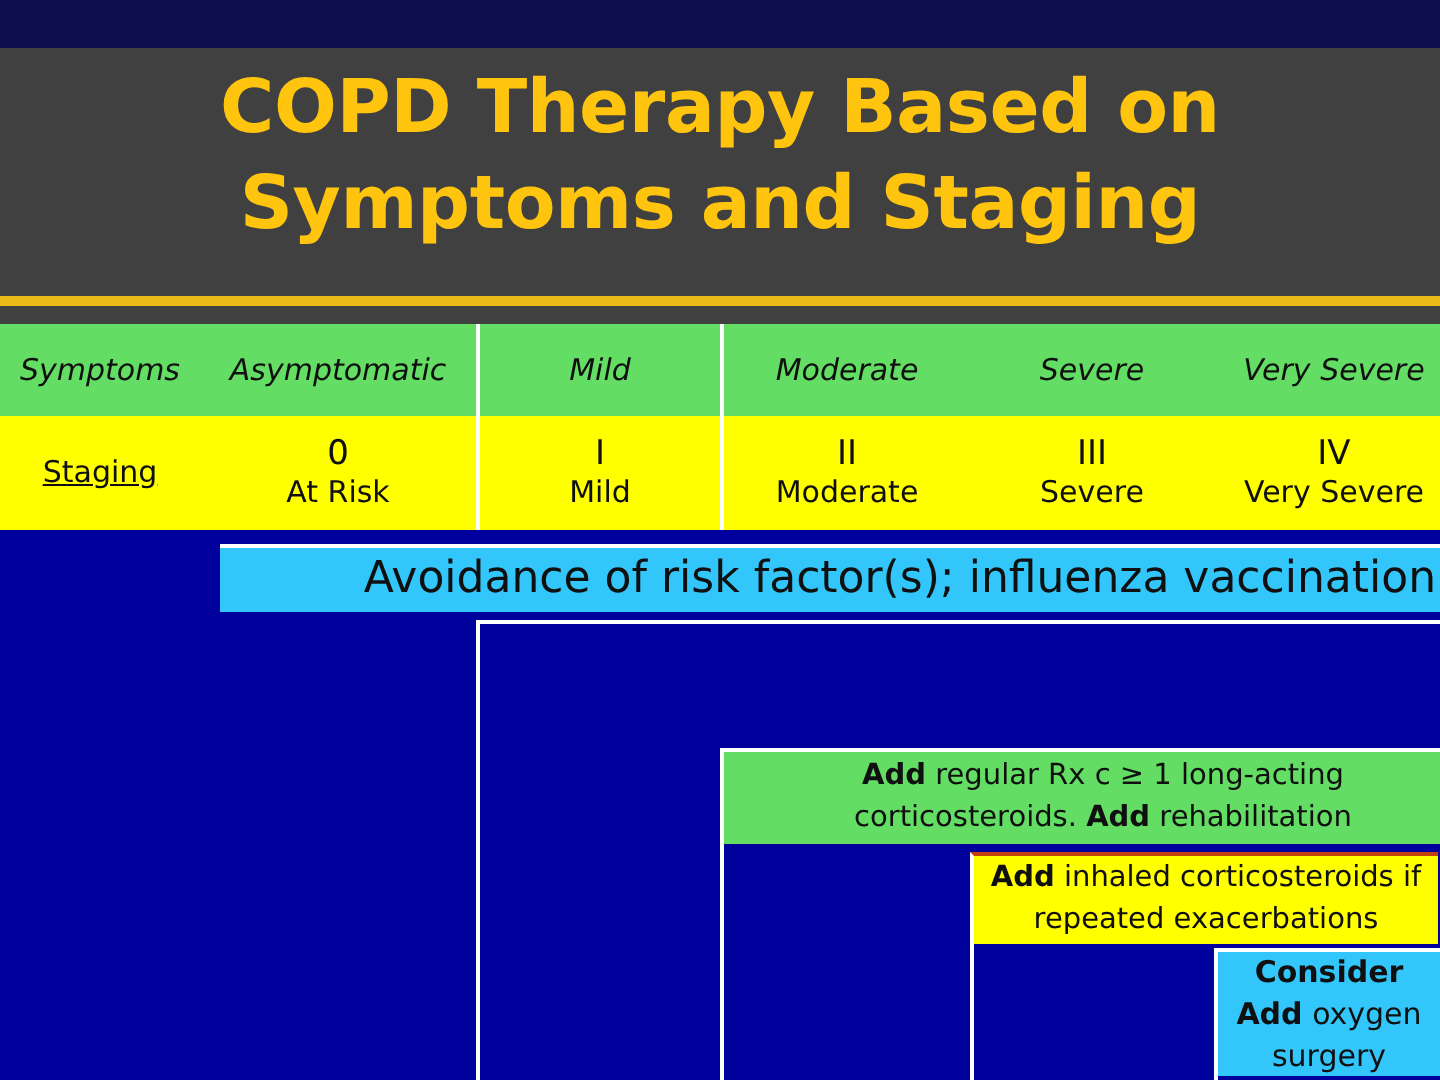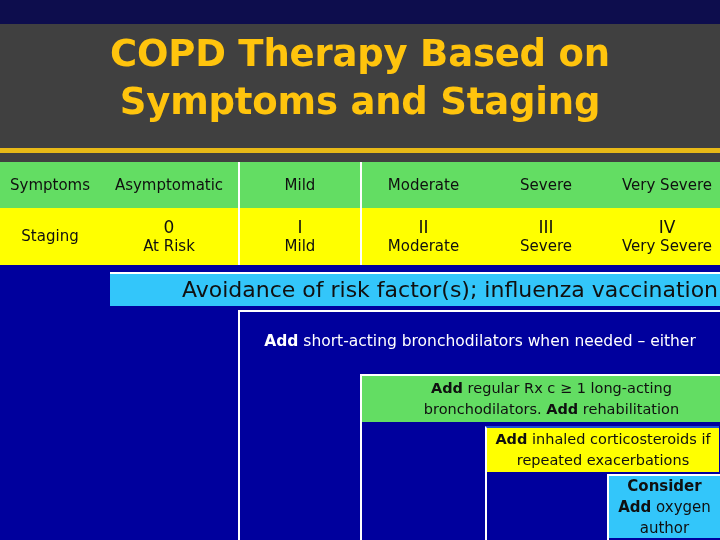--- a/index.html
+++ b/index.html
@@ -56,20 +56,21 @@
   }
 
   
   #header-row {
     position: absolute;
     left: 0;
     top: 0;
     width: 720px;
     height: 46px;
     background: #63dd63;
+    font-style: italic;
   }
   
   #staging-row {
     position: absolute;
     left: 0;
     top: 46px;
     width: 720px;
     height: 57px;
     background: #ffff00;
   }
@@ -160,21 +161,21 @@
   }
   #band-corticosteroids {
     left: 485px;
     top: 264px;
     width: 234px;
     height: 46px;
     background: #ffff00;
     color: #101010;
     font-size: 14.5px;
     line-height: 21px;
-    border-top: 2px solid #1d4ed8;
+    border-top: 2px solid #c2410c;
     border-left: 2px solid #ffffff;
   }
   #band-oxygen {
     left: 607px;
     top: 312px;
     width: 113px;
     height: 64px;
     background: #33c6fa;
     color: #101010;
     font-size: 15px;
@@ -215,21 +216,21 @@
     <div id="header-row">
       <div class="cell left-label" style="left:0px; width:100px;">Symptoms</div>
       <div class="cell" style="left:100px; width:138px;">Asymptomatic</div>
       <div class="cell vline" style="left:238px; width:122px;">Mild</div>
       <div class="cell vline" style="left:360px; width:125px;">Moderate</div>
       <div class="cell" style="left:485px; width:122px;">Severe</div>
       <div class="cell" style="left:607px; width:120px;">Very Severe</div>
     </div>
 
     <div id="staging-row">
-      <div class="cell left-label" style="left:0px; width:100px;">Staging</div>
+      <div class="cell left-label" style="left:0px; width:100px;text-decoration:underline;">Staging</div>
 
       <div class="cell" style="left:100px; width:138px;">
         <div class="stage-num">0</div>
         <div class="stage-name">At Risk</div>
       </div>
 
       <div class="cell vline" style="left:238px; width:122px;">
         <div class="stage-num">I</div>
         <div class="stage-name">Mild</div>
       </div>
@@ -253,36 +254,35 @@
     <div class="gridline" style="left:238px; top:148px; height:230px;"></div>
     <div class="gridline" style="left:360px; top:212px; height:166px;"></div>
     <div class="gridline" style="left:485px; top:264px; height:114px;"></div>
     <div class="gridline" style="left:607px; top:312px; height:66px;"></div>
 
     <div class="band" id="band-avoidance">
       <div class="ln">Avoidance of risk factor(s); influenza vaccination</div>
     </div>
 
     <div class="band" id="band-bronchodilator">
-      <div class="ln"><b>Add</b><span> short-acting bronchodilators when needed – either</span></div>
     </div>
 
     <div class="band" id="band-longacting">
       <div class="ln"><b>Add</b><span> regular Rx c ≥ 1 long-acting</span></div>
-      <div class="ln"><span>bronchodilators. </span><b>Add</b><span> rehabilitation</span></div>
+      <div class="ln"><span>corticosteroids. </span><b>Add</b><span> rehabilitation</span></div>
     </div>
 
     <div class="band" id="band-corticosteroids">
       <div class="ln"><b>Add</b><span> inhaled corticosteroids if</span></div>
       <div class="ln">repeated exacerbations</div>
     </div>
 
     <div class="band" id="band-oxygen">
       <div class="ln"><b>Consider</b></div>
       <div class="ln"><b>Add</b><span> oxygen</span></div>
-      <div class="ln">author</div>
+      <div class="ln">surgery</div>
     </div>
 
   </div>
 
   <div id="footer">ted by the author from the Global Initiative for Chronic Obstructive Lung Disease. Global strategies for the diagnosis, management, and prevention of chronic obstructive pulmonary disease.</div>
 
 </div>
 
 </body></html>

